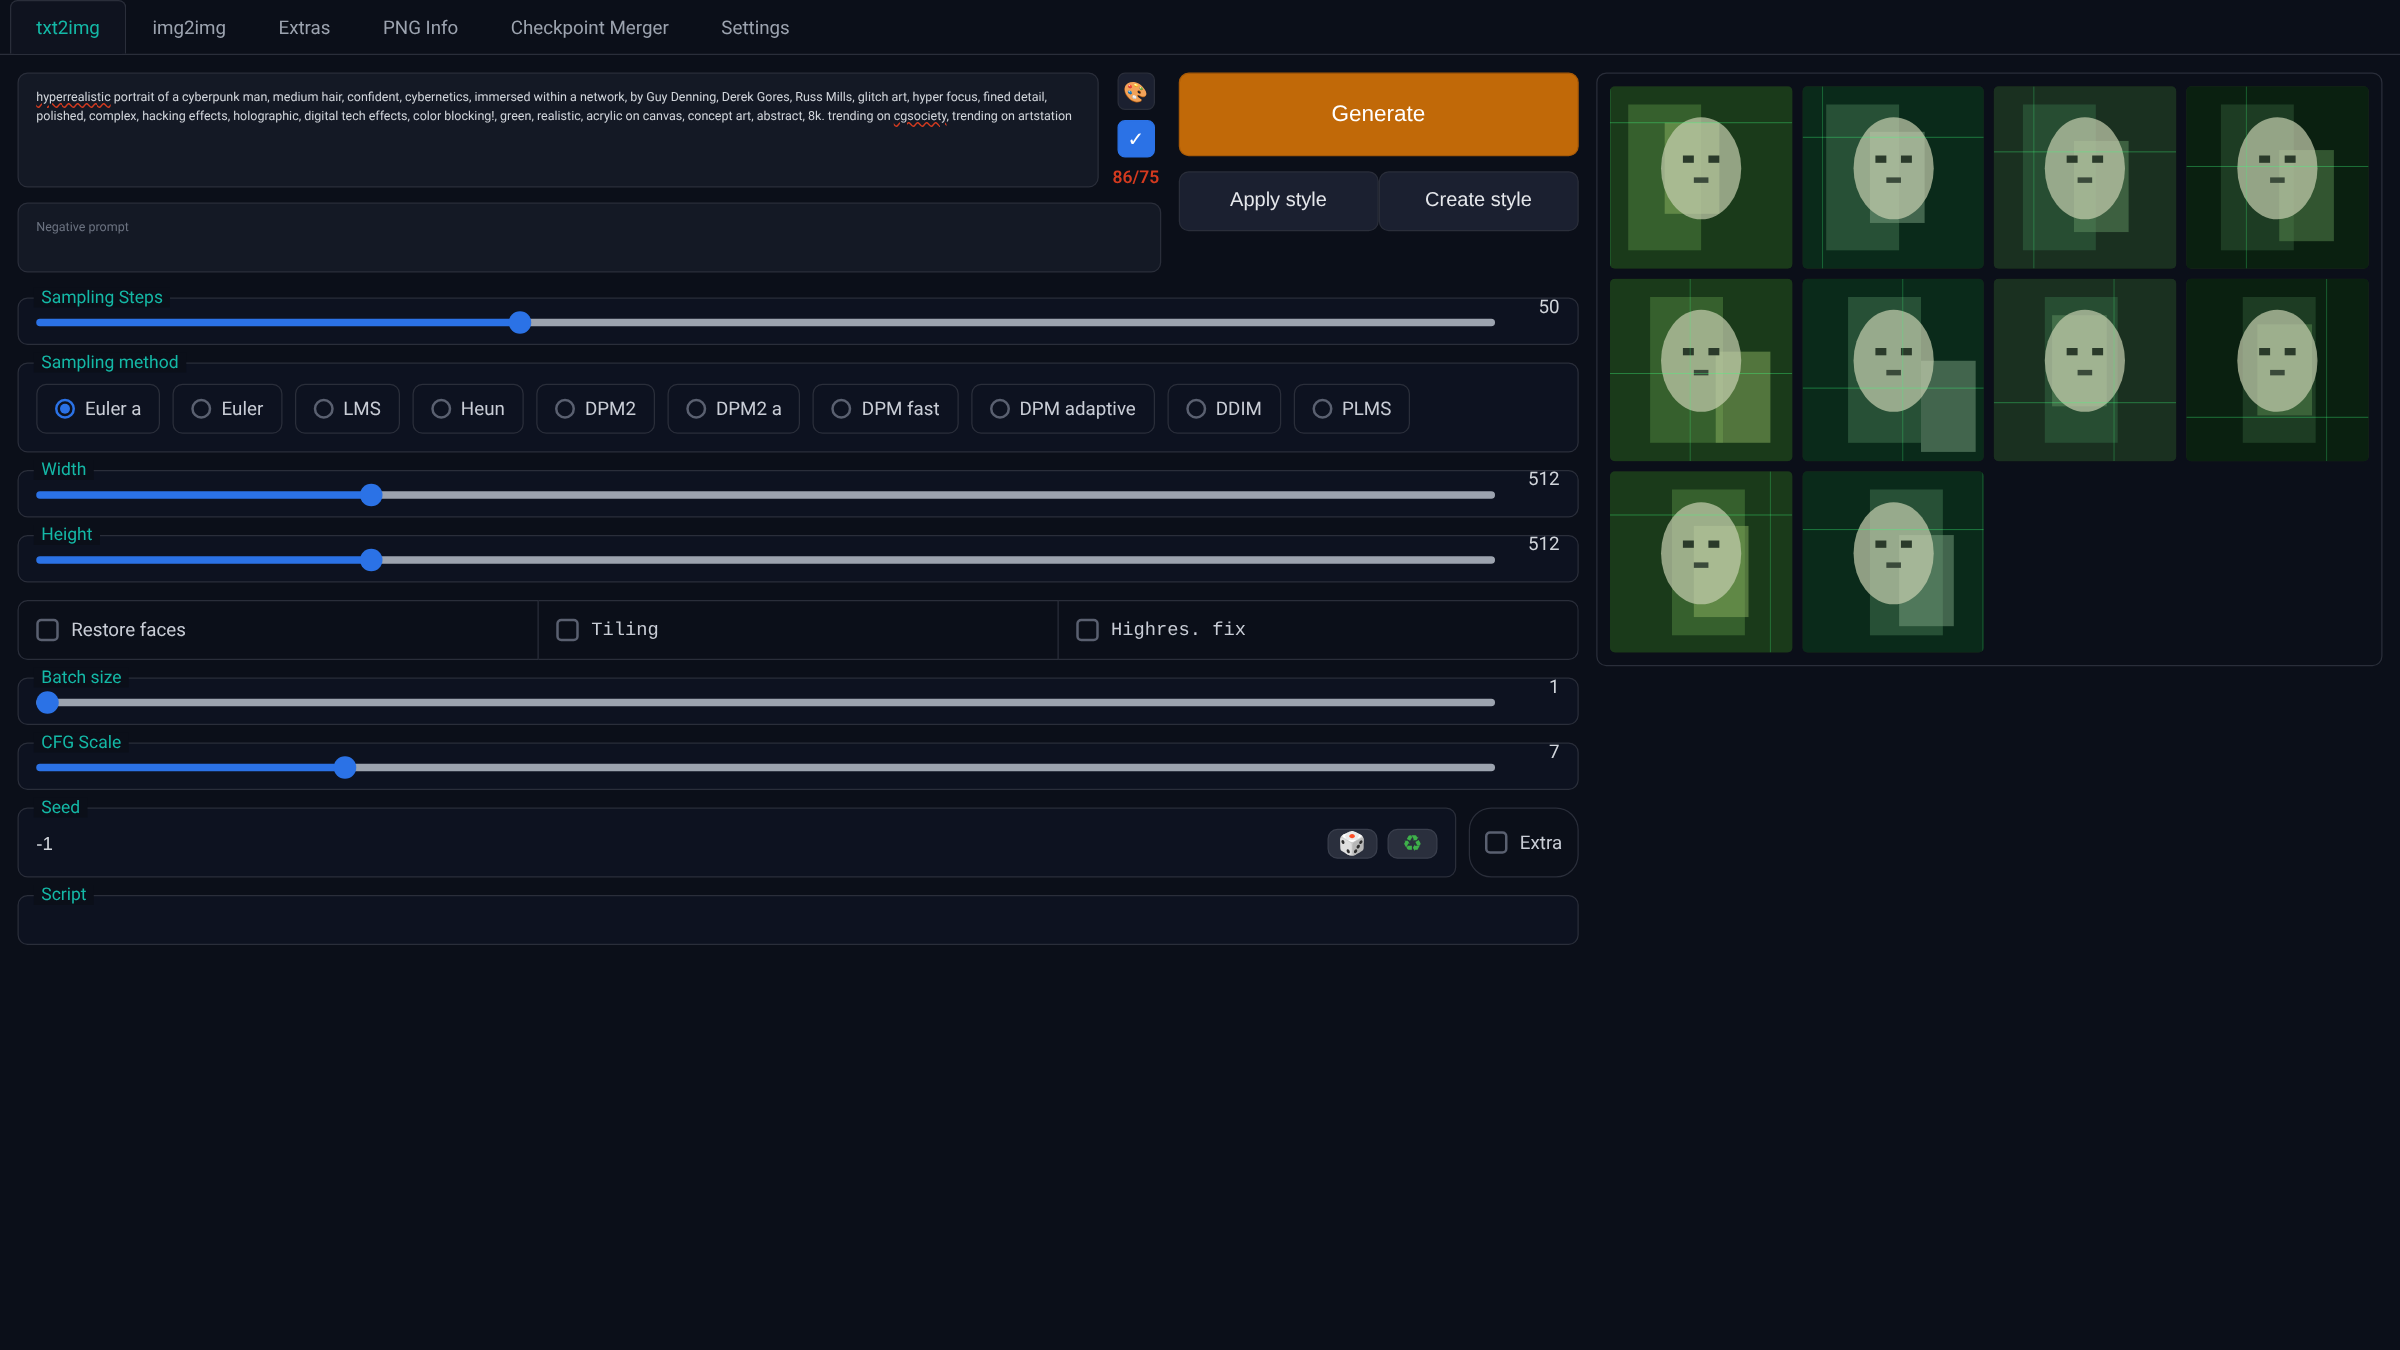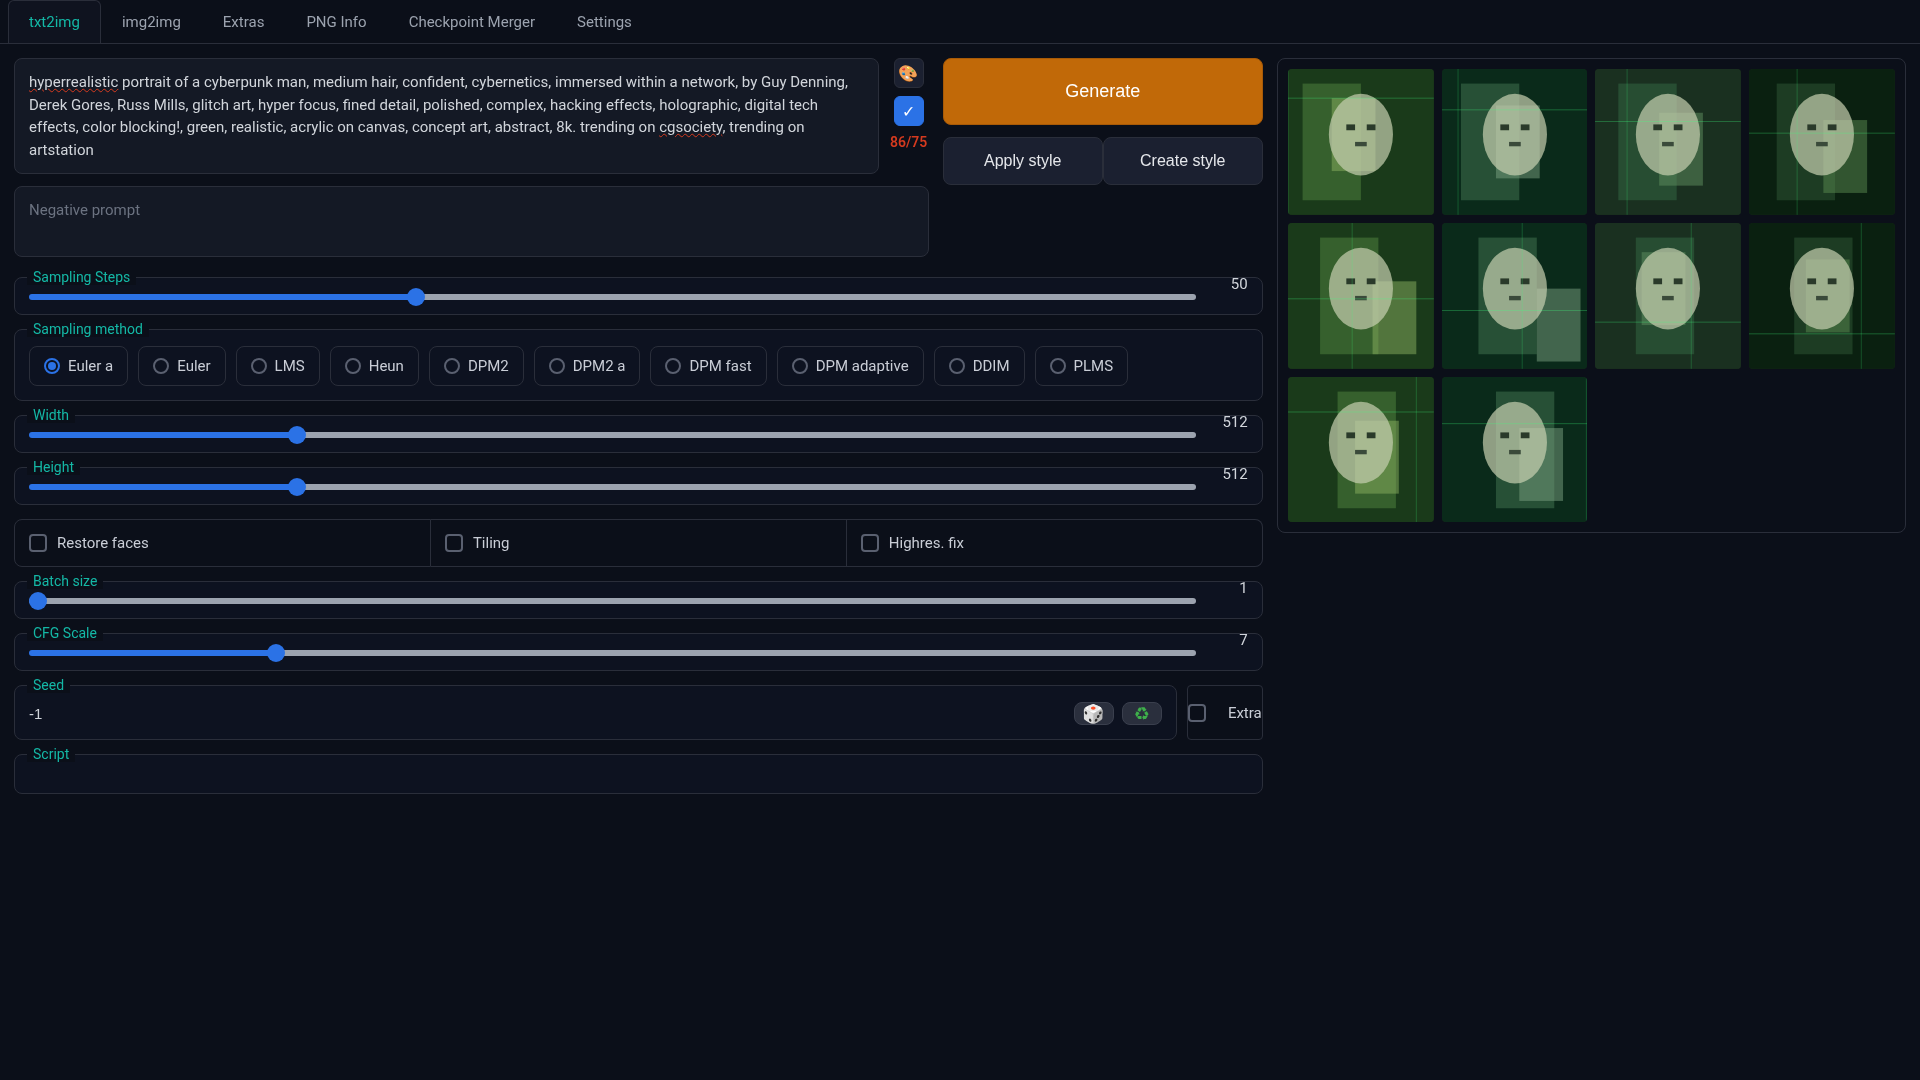--- a/index.html
+++ b/index.html
@@ -38,21 +38,21 @@
 .prompt-row { display: flex; gap: 10px; }
 .prompt-box {
   flex: 1;
   background: #141925;
   border: 1px solid #2a2e3a;
   border-radius: 8px;
   padding: 12px 14px;
   color: #d1d5db;
   resize: none;
   font-family: inherit;
-  font-size: 15px;
+  font-size: 10px;
   line-height: 1.5;
 }
 .prompt-box::placeholder { color: #6b7280; }
 .prompt-side { display: flex; flex-direction: column; align-items: center; gap: 8px; width: 40px; }
 .icon-btn {
   width: 30px; height: 30px;
   background: #1b2030;
   border: 1px solid #2a2e3a;
   border-radius: 6px;
   display: flex; align-items: center; justify-content: center;
@@ -138,41 +138,41 @@
 .radio-item.selected .radio-dot::after {
   content:''; width:8px; height:8px; background:#2b72e6; border-radius:50%;
 }
 .check-row { display:flex; }
 .check-cell {
   flex:1; display:flex; align-items:center; gap:10px;
   padding:14px; border:1px solid #2a2e3a;
 }
 .check-cell:first-child { border-radius:8px 0 0 8px; }
 .check-cell:last-child { border-radius:0 8px 8px 0; }
-.check-cell + .check-cell { border-left:none; }
+.check-cell + .check-cell { border-left:none;font-family:Liberation Mono, monospace; }
 .checkbox {
   width:18px; height:18px; border:2px solid #5a6070; border-radius:4px;
 }
 .two-col { display:flex; gap:14px; }
 .two-col > * { flex:1; }
 .seed-row { display:flex; gap:10px; align-items:stretch; }
 .seed-panel { flex:1; }
 .seed-input {
   width:100%; background:transparent; border:none; color:#d1d5db;
   font-size:15px; outline:none;
 }
 .small-btn {
   width:40px; background:#2a2f3d; border:1px solid #3a3f4d;
   border-radius:8px; display:flex; align-items:center; justify-content:center;
   cursor:pointer; font-size:18px;
 }
 .extra-panel {
-  border:1px solid #2a2e3a; border-radius:4px;
-  display:flex; align-items:center; gap:22px;
-  padding:0 0;
+  border:1px solid #2a2e3a; border-radius:18px;
+  display:flex; align-items:center; gap:10px;
+  padding:0 12px;
 }
 .gallery {
   border:1px solid #2a2e3a; border-radius:8px;
   padding:10px;
   display:grid;
   grid-template-columns: repeat(4, 1fr);
   gap:8px;
 }
 .thumb {
   aspect-ratio:1/1;

